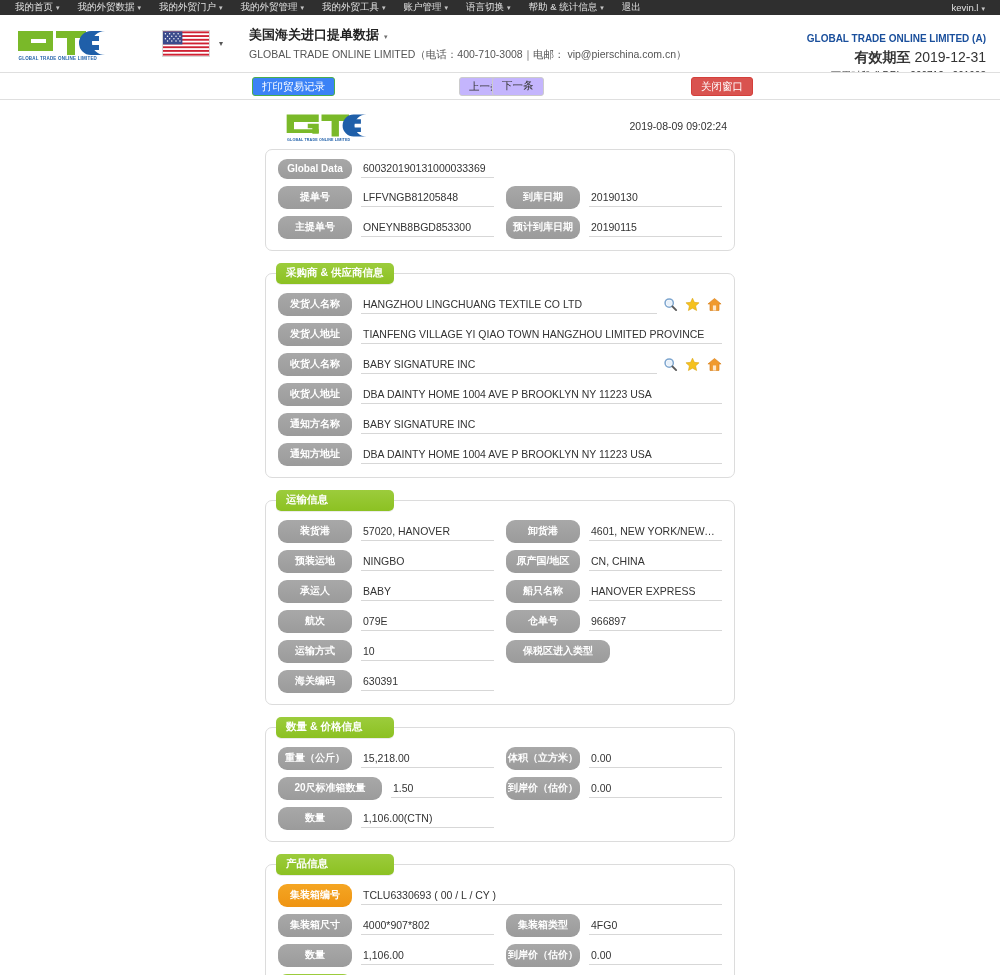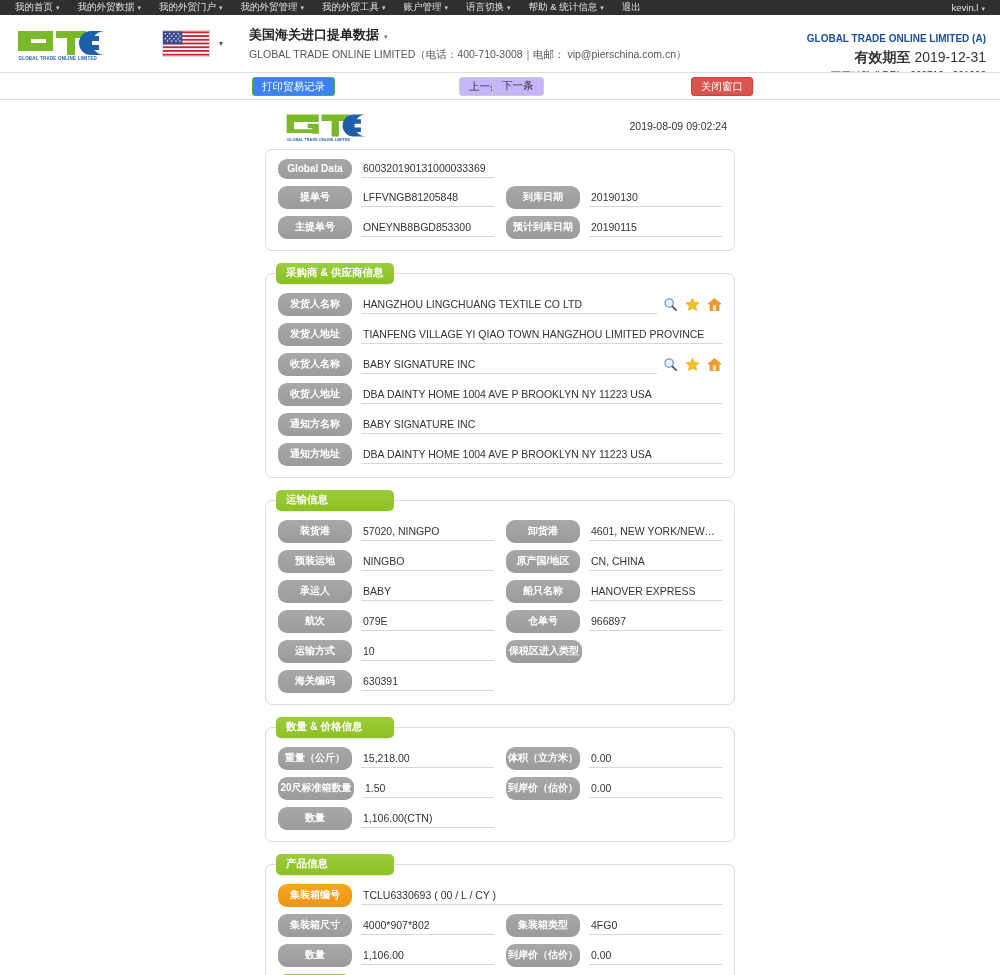--- a/index.html
+++ b/index.html
@@ -82,21 +82,21 @@
   .row:last-child{ margin-bottom:0; }
   .half{ flex:1 1 0; display:flex; align-items:center; min-width:0; }
   .half + .half{ margin-left:12px; }
 
   .chip{
     flex:0 0 auto; width:74px; text-align:center; color:#fff;
     background:linear-gradient(to bottom,#a8a8a8,#9b9b9b);
     border-radius:9px; font-size:10px; font-weight:bold;
     padding:4px 2px 5px 2px; white-space:nowrap;
   }
-  .chip.wide{ width:76px; }
+  .chip.wide{ width:104px; }
   .chip.orange{ background:linear-gradient(to bottom,#f5a623,#ef9412); }
   .chip.green{ background:linear-gradient(to bottom,#9ccc3c,#8cc122); }
   .val{
     flex:1 1 auto; margin-left:9px; border-bottom:1px solid #d7d7d7;
     font-size:10.5px; color:#333; padding:2px 2px 3px 2px; min-height:17px;
     white-space:nowrap; overflow:hidden; text-overflow:ellipsis;
   }
   .val.noline{ border-bottom:none; }
   .icons{ flex:0 0 auto; display:flex; align-items:center; gap:7px; margin-left:6px; }
   .icon{ width:15px; height:15px; display:inline-block; cursor:pointer; }
@@ -283,21 +283,21 @@
         <div class="chip">通知方地址</div>
         <div class="val">DBA DAINTY HOME 1004 AVE P BROOKLYN NY 11223 USA</div>
       </div>
     </div>
 
     <div class="card has-title">
       <div class="sec-title">运输信息</div>
       <div class="row">
         <div class="half">
           <div class="chip">装货港</div>
-          <div class="val">57020, NINGPO</div>
+          <div class="val">57020, HANOVER</div>
         </div>
         <div class="half">
           <div class="chip">卸货港</div>
           <div class="val">4601, NEW YORK/NEWARK AR</div>
         </div>
       </div>
       <div class="row">
         <div class="half">
           <div class="chip">预装运地</div>
           <div class="val">NINGBO</div>

